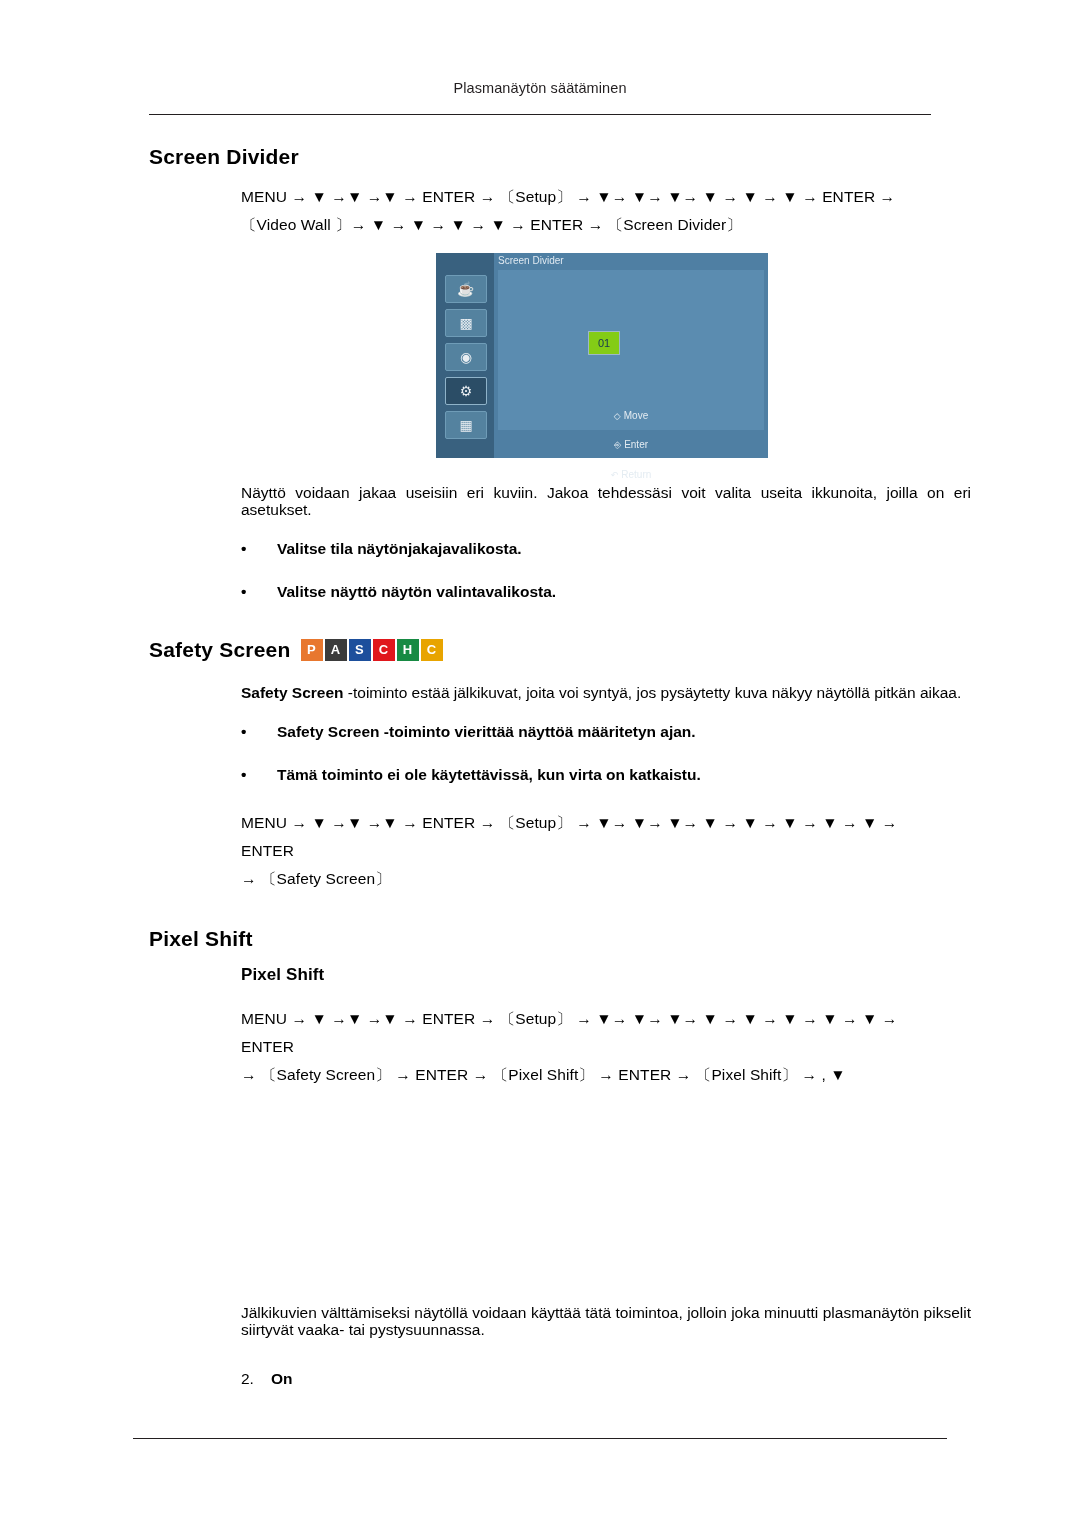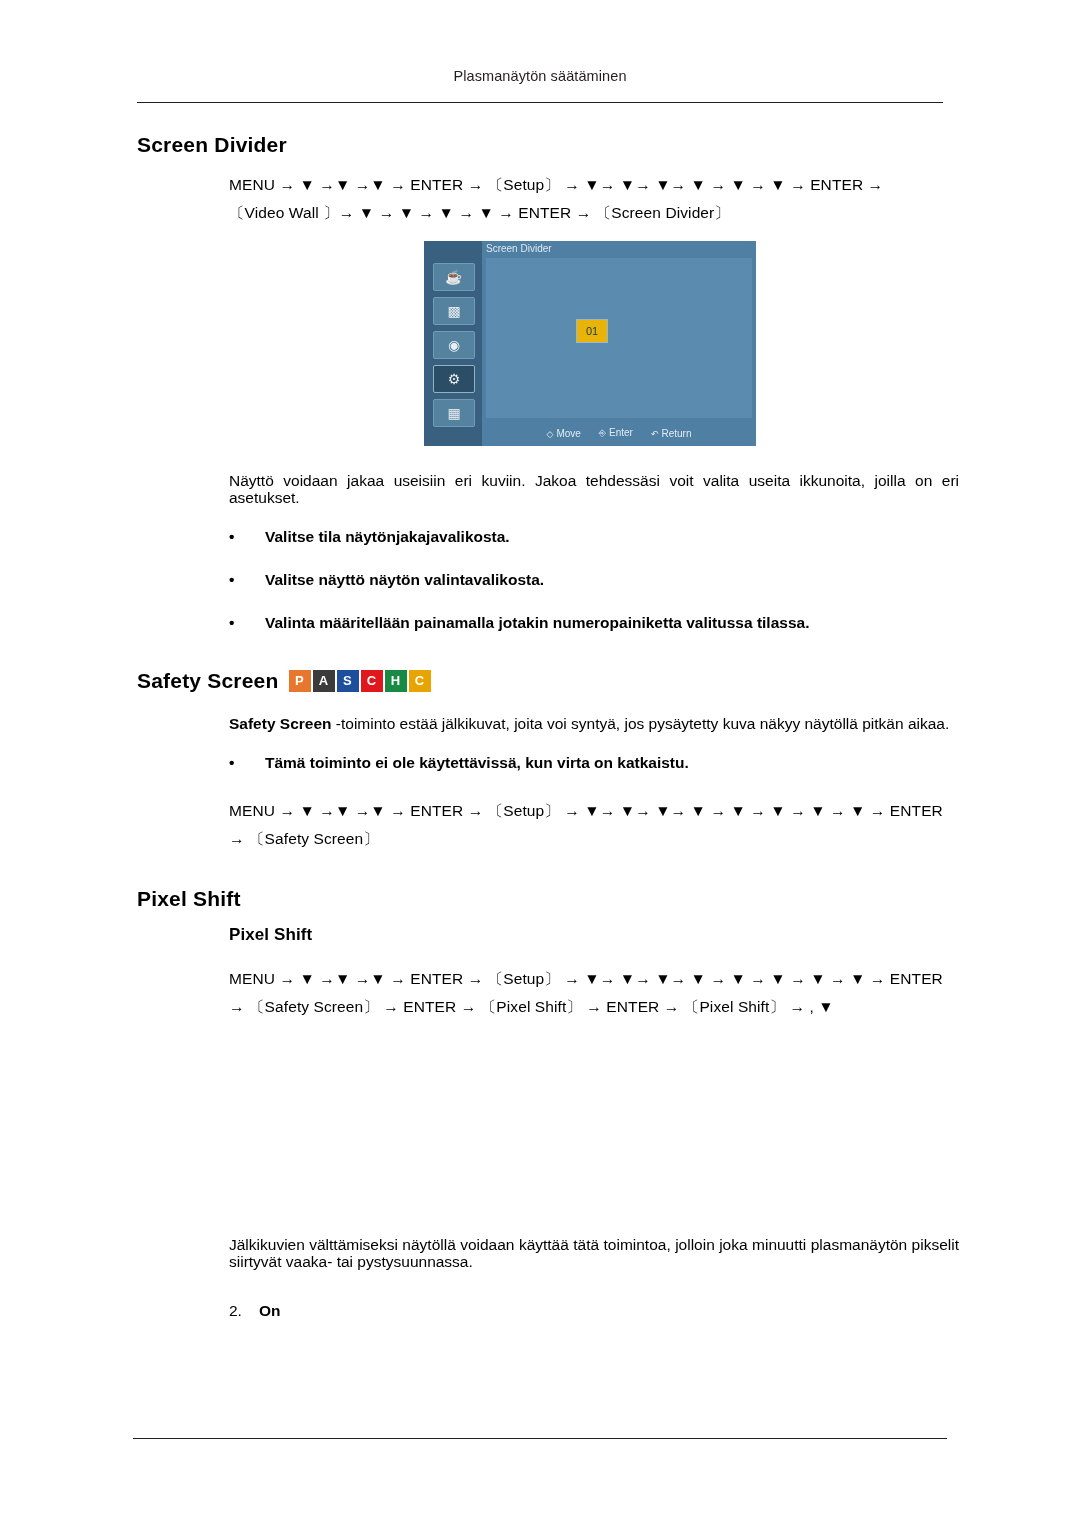--- a/index.html
+++ b/index.html
@@ -12,21 +12,21 @@
     height: 1527px;
     font-family: "Liberation Sans", sans-serif;
     color: #000000;
     position: relative;
   }
   .page {
     position: relative;
     width: 1080px;
     height: 1527px;
     box-sizing: border-box;
-    padding: 4px;
+    padding: 16px;
   }
   .header {
     text-align: center;
     font-size: 14.5px;
     color: #231f20;
     padding-top: 64px;
     letter-spacing: 0.1px;
   }
   .hr-top {
     margin: 18px 133px 0 133px;
@@ -114,40 +114,41 @@
   .osd-icon.sel {
     background: #2b4d66;
     border-color: #8fb3c9;
   }
   .osd-cell {
     position: absolute;
     left: 152px;
     top: 78px;
     width: 30px;
     height: 22px;
-    background: #eab308;
+    background: #84cc16;
     border: 1px solid #9db7c9;
     display: flex;
     align-items: center;
     justify-content: center;
     font-size: 11px;
     color: #17384f;
   }
   .osd-foot {
     position: absolute;
     left: 62px;
     right: 4px;
     bottom: 3px;
     height: 20px;
     display: flex;
     align-items: center;
     justify-content: center;
     gap: 18px;
     font-size: 10px;
     color: #e4ecf2;
+    flex-direction: column;
   }
   .osd-foot span.k {
     display: inline-block;
     margin-right: 3px;
     font-size: 9px;
   }
   p.body {
     font-size: 15.5px;
     line-height: 17px;
     margin: 0;
@@ -244,39 +245,39 @@
       </div>
     </div>
 
     <div class="para">
       <p class="body">Näyttö voidaan jakaa useisiin eri kuviin. Jakoa tehdessäsi voit valita useita ikkunoita, joilla on eri asetukset.</p>
     </div>
 
     <ul class="bullets">
       <li>Valitse tila näytönjakajavalikosta.</li>
       <li>Valitse näyttö näytön valintavalikosta.</li>
-      <li>Valinta määritellään painamalla jotakin numeropainiketta valitussa tilassa.</li>
     </ul>
 
     <h1 class="section" style="margin-top:34px">
       <span>Safety Screen</span><span class="tagrow">
           <span class="tag" style="background: rgb(232, 119, 46);">P</span>
           <span class="tag" style="background: rgb(59, 59, 59);">A</span>
           <span class="tag" style="background: rgb(29, 79, 156);">S</span>
           <span class="tag" style="background: rgb(224, 23, 28);">C</span>
           <span class="tag" style="background: rgb(23, 138, 67);">H</span>
           <span class="tag" style="background: rgb(232, 164, 0);">C</span>
         </span>
     </h1>
 
     <div class="para" style="margin-top:22px">
       <p class="body"><b>Safety Screen</b><span> -toiminto estää jälkikuvat, joita voi syntyä, jos pysäytetty kuva näkyy näytöllä pitkän aikaa.</span></p>
     </div>
 
     <ul class="bullets">
+      <li><b>Safety Screen</b><span> -toiminto vierittää näyttöä määritetyn ajan.</span></li>
       <li>Tämä toiminto ei ole käytettävissä, kun virta on katkaistu.</li>
     </ul>
 
     <div class="navline indent" style="margin-top:22px">MENU → ▼ →▼ →▼ → ENTER → 〔Setup〕 → ▼→ ▼→ ▼→ ▼ → ▼ → ▼ → ▼ → ▼ → ENTER</div>
     <div class="navline indent" style="margin-top:0">→ 〔Safety Screen〕</div>
 
     <h1 class="section" style="margin-top:34px">Pixel Shift</h1>
     <h2 class="sub">Pixel Shift</h2>
 
     <div class="navline indent" style="margin-top:20px">MENU → ▼ →▼ →▼ → ENTER → 〔Setup〕 → ▼→ ▼→ ▼→ ▼ → ▼ → ▼ → ▼ → ▼ → ENTER</div>

